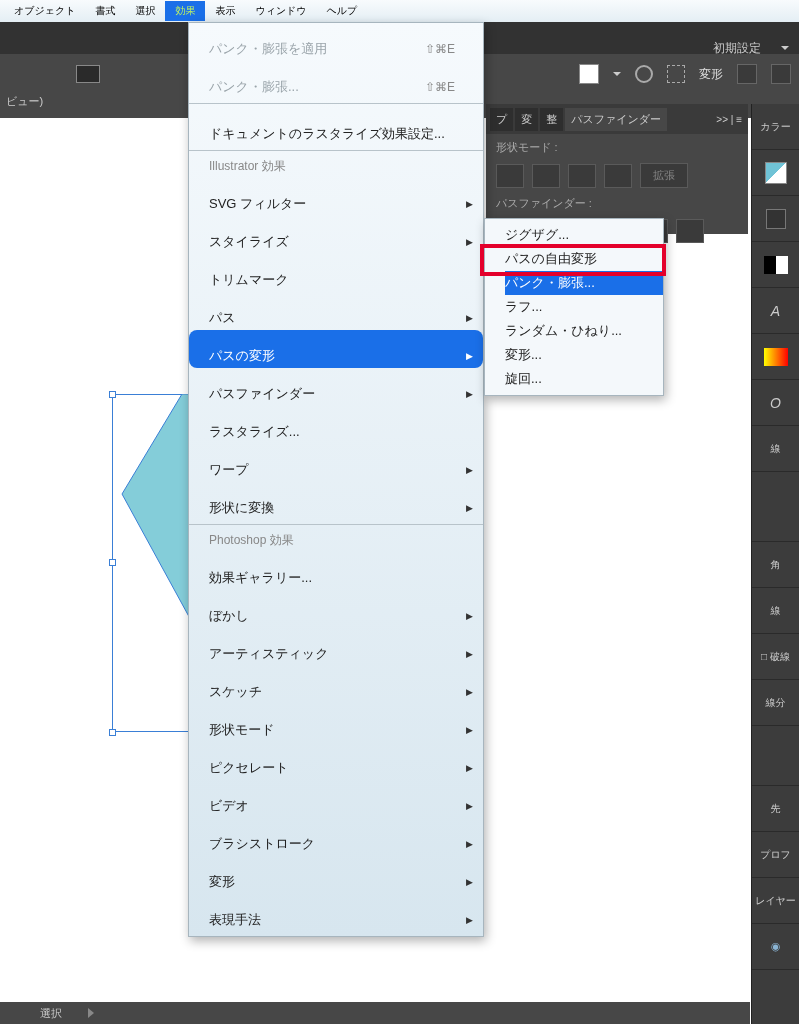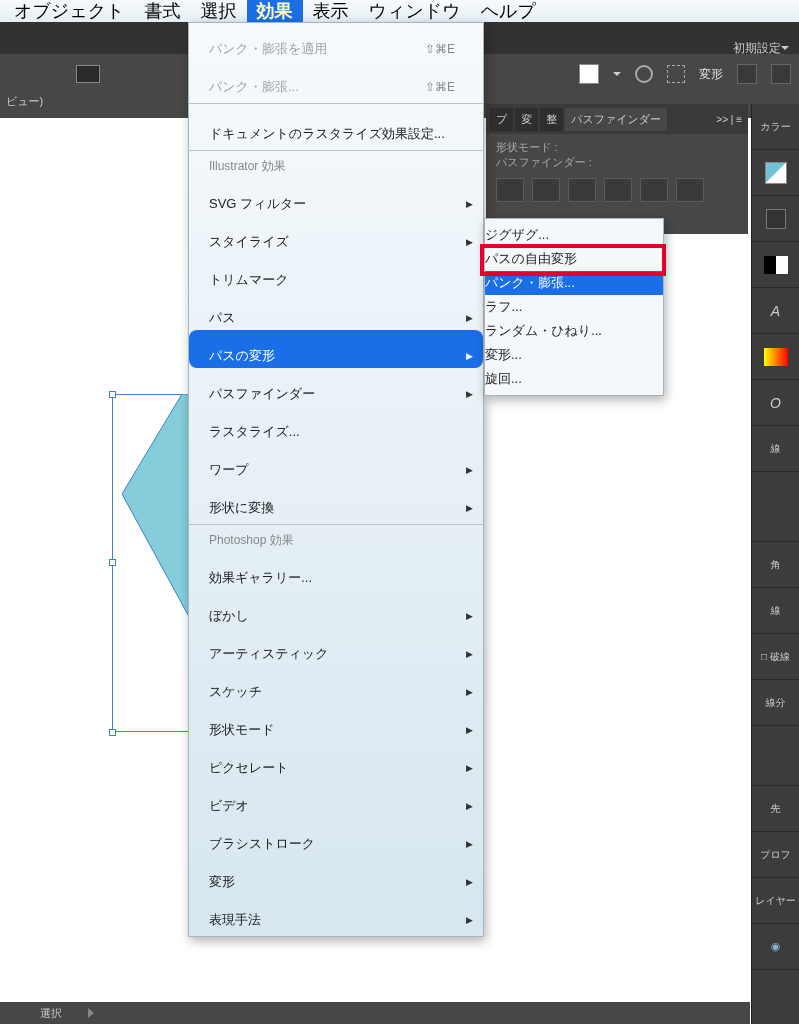--- a/index.html
+++ b/index.html
@@ -1,23 +1,23 @@
 <!DOCTYPE html>
 <html><head>
 <meta charset="utf-8">
 <style>
 * { margin:0; padding:0; box-sizing:border-box; font-family:"Hiragino Kaku Gothic Pro","Meiryo",sans-serif; }
 body { width:799px; height:1024px; background:#fff; overflow:hidden; position:relative; }
 
-.menubar { height:22px; background:linear-gradient(#f8fbfd,#e4eef4); display:flex; align-items:center; font-size:18px; padding-left:4px; }
+.menubar { height:22px; background:linear-gradient(#f8fbfd,#e4eef4); display:flex; align-items:center; font-size:10px; padding-left:4px; }
 .menubar .mi { padding:3px 10px; cursor:default; }
-.menubar .mi.active { background:#1a6fe8; color:#fef9c3;font-weight:bold; }
+.menubar .mi.active { background:#1a6fe8; color:#bef264; }
 
 .appbar { height:32px; background:#323232; display:flex; align-items:center; justify-content:flex-end; padding-right:10px; color:#ccc; font-size:12px; }
-.appbar .dd { display:flex; align-items:center; gap:0;margin-top:20px; }
+.appbar .dd { display:flex; align-items:center; gap:20px;margin-top:20px; }
 .arrow-dn { width:0;height:0;border-left:4px solid transparent;border-right:4px solid transparent;border-top:4px solid #ccc; display:inline-block; }
 
 .toolbar { height:40px; background:#474747; display:flex; align-items:center; position:relative; }
 .toolbar .swatchdark { width:24px;height:18px;background:#2a2a2a;border:1px solid #888; margin-left:76px;}
 .toolbar .tb-right { position:absolute; right:8px; display:flex; align-items:center; gap:14px; color:#ddd; font-size:12px;}
 .toolbar .fill { width:20px;height:20px;background:#fff;border:1px solid #888;}
 .toolbar .globe { width:18px;height:18px;border:2px solid #aaa;border-radius:50%; position:relative;}
 .toolbar .dashbox { width:18px;height:18px;border:1px dashed #aaa; }
 .toolbar .iconbtn { width:20px;height:20px;border:1px solid #666; background:#3a3a3a;}
 
@@ -54,21 +54,21 @@
 .dropdown .item { padding:17px 28px 3px 20px; display:flex; justify-content:space-between; align-items:center; color:#222; position:relative; }
 .dropdown .item.disabled { color:#9aa4aa; }
 .dropdown .item.hl { background:#1a6fe8; color:#fff;border-radius:8px; }
 .dropdown .sep { height:1px; background:#b8c3ca; margin:4px 0; }
 .dropdown .label { color:#888; padding:3px 20px; font-size:12px;}
 .dropdown .sc { color:#888; font-size:12px;}
 .dropdown .sub::after { content:"▶"; font-size:9px; position:absolute; right:10px; color:#333;}
 .dropdown .item.hl.sub::after { color:#fff; }
 
 .submenu { position:absolute; top:218px; left:484px; width:180px; background:#f4f8fb; border:1px solid #a7b5be; box-shadow:2px 4px 10px rgba(0,0,0,.3); font-size:13px; padding:4px 0;}
-.submenu .item { padding:3px 0; color:#222; }
+.submenu .item { padding:3px 0; color:#222;margin-left:20px; }
 .submenu .item.hl { background:#1a6fe8; color:#fff; }
 .redbox { position:absolute; border:4px solid #e4002b; pointer-events:none; }
 </style>
 </head>
 <body>
 
 <div class="menubar">
   <span class="mi">オブジェクト</span>
   <span class="mi">書式</span>
   <span class="mi">選択</span>
@@ -124,20 +124,27 @@
 
 <div class="panel-hdr">
   <span class="tab">プ</span>
   <span class="tab">変</span>
   <span class="tab">整</span>
   <span class="tab act">パスファインダー</span>
   <span class="chev">&gt;&gt; | ≡</span>
 </div>
 <div class="panel-body">
   <div>形状モード :</div>
+  <div class="row">
+    <div class="ib"></div>
+    <div class="ib"></div>
+    <div class="ib"></div>
+    <div class="ib"></div>
+    <span class="btn">拡張</span>
+  </div>
   <div>パスファインダー :</div>
   <div class="row">
     <div class="ib"></div>
     <div class="ib"></div>
     <div class="ib"></div>
     <div class="ib"></div>
     <div class="ib"></div>
     <div class="ib"></div>
   </div>
 </div>

